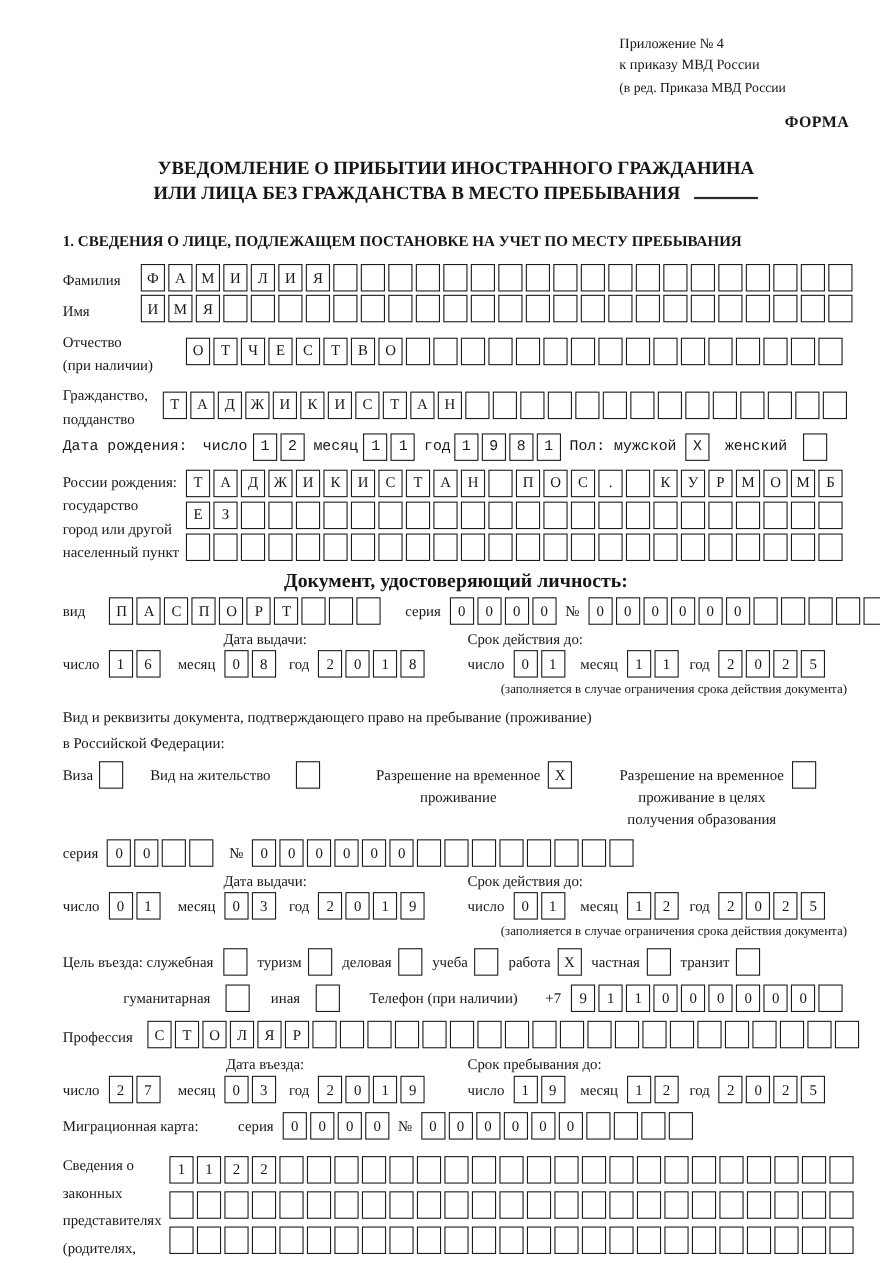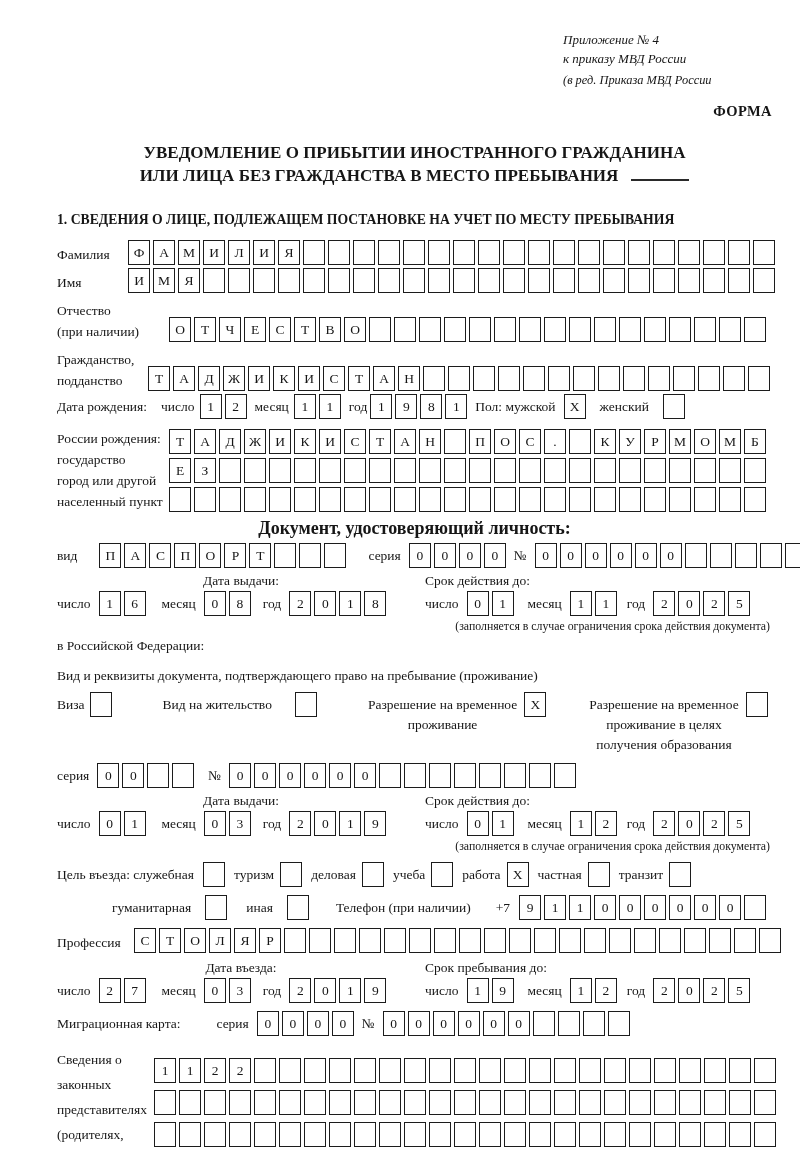--- a/index.html
+++ b/index.html
@@ -3,30 +3,30 @@
 <meta charset="utf-8">
 <style>
   * { box-sizing: border-box; margin: 0; padding: 0; }
   html,body { background:#ffffff; }
   body { font-family: "Liberation Serif", serif; color:#161616; }
   .page {
     width: 800px; height: 1163px; background:#fff; overflow:hidden;
     padding: 30px 28px 8px 57px; position: relative;
   }
   
-  .top-note { margin-left: 506px; font-size: 13px; line-height: 19px; font-style: italic; }
+  .top-note { margin-left: 506px; font-size: 13px; line-height: 19px; }
   .top-note .sm { font-size: 12.4px; }
   .top-note .gap { margin-top: 3px; }
   .forma { text-align: right; font-weight: bold; font-size: 14.5px; margin-top: 13px; letter-spacing: .4px; }
   
   .title { text-align: center; font-weight: bold; font-size: 17px; line-height: 23px; margin-top: 21px; }
   .blank-line { display:inline-block; width:58px; border-bottom:2.2px solid #2a2a2a; margin-left:13px; height:14px; }
   .section { font-weight: bold; font-size: 13.7px; margin-top: 25px; margin-bottom: 12px; }
   
-  .frow { display:flex; align-items:flex-end; margin-bottom:3px; }
+  .frow { display:flex; align-items:center; margin-bottom:3px; }
   .flabel { flex:none; font-size:13.5px; line-height:21px; padding-top:4px; white-space:nowrap; }
   .lbl { font-size:13.5px; white-space:nowrap; }
   .cells { display:flex; gap:3px; flex:none; }
   .cell {
     flex:none; width:22px; height:25px; border:1.6px solid #1c1c1c; background:#fff;
     display:flex; align-items:center; justify-content:center;
     font-size:13.5px; line-height:1;
   }
   .w71 { width:71px; } .w91 { width:91px; } .w112 { width:112px; } .w97 { width:97px; }
   .colrows { display:flex; flex-direction:column; gap:4px; }
@@ -193,21 +193,21 @@
         <span class="cell"></span>
         <span class="cell"></span>
         <span class="cell"></span>
         <span class="cell"></span>
         <span class="cell"></span>
         <span class="cell"></span>
         <span class="cell"></span>
       </div>
   </div>
 
-  <div class="dates-row" style="margin-bottom:5px; gap:8px;">
+  <div class="dates-row" style="margin-bottom:5px; gap:8px;font-family:Liberation Mono, monospace;">
     <span class="lbl">Дата рождения:</span>
     <span class="dgroup" style="margin-left:6px;">
       <span class="lbl">число</span>
       <span class="cells">
           <span class="cell">1</span>
           <span class="cell">2</span>
         </span>
     </span>
     <span class="dgroup">
       <span class="lbl">месяц</span>
@@ -398,29 +398,29 @@
       <span class="cells">
           <span class="cell">2</span>
           <span class="cell">0</span>
           <span class="cell">2</span>
           <span class="cell">5</span>
         </span>
     </div>
   </div>
   <div class="note-right">(заполняется в случае ограничения срока действия документа)</div>
 
+  <div class="intro">Вид и реквизиты документа, подтверждающего право на пребывание (проживание)</div>
   <div class="intro" style="margin-top:0;">в Российской Федерации:</div>
-  <div class="intro">Вид и реквизиты документа, подтверждающего право на пребывание (проживание)</div>
 
   <div class="opts-row">
     <div class="opt" style="gap:5px;">
       <span class="olabel">Виза</span>
       <span class="cell"></span>
     </div>
-    <div class="opt" style="margin-left:26px;">
+    <div class="opt" style="">
       <span class="olabel">Вид на жительство</span>
       <span class="cell" style="margin-left:16px;"></span>
     </div>
     <div class="opt" style="margin-left:26px;">
       <span class="olabel center">
         <span>Разрешение на временное</span><br>
         <span>проживание</span>
       </span>
       <span class="cell">X</span>
     </div>

